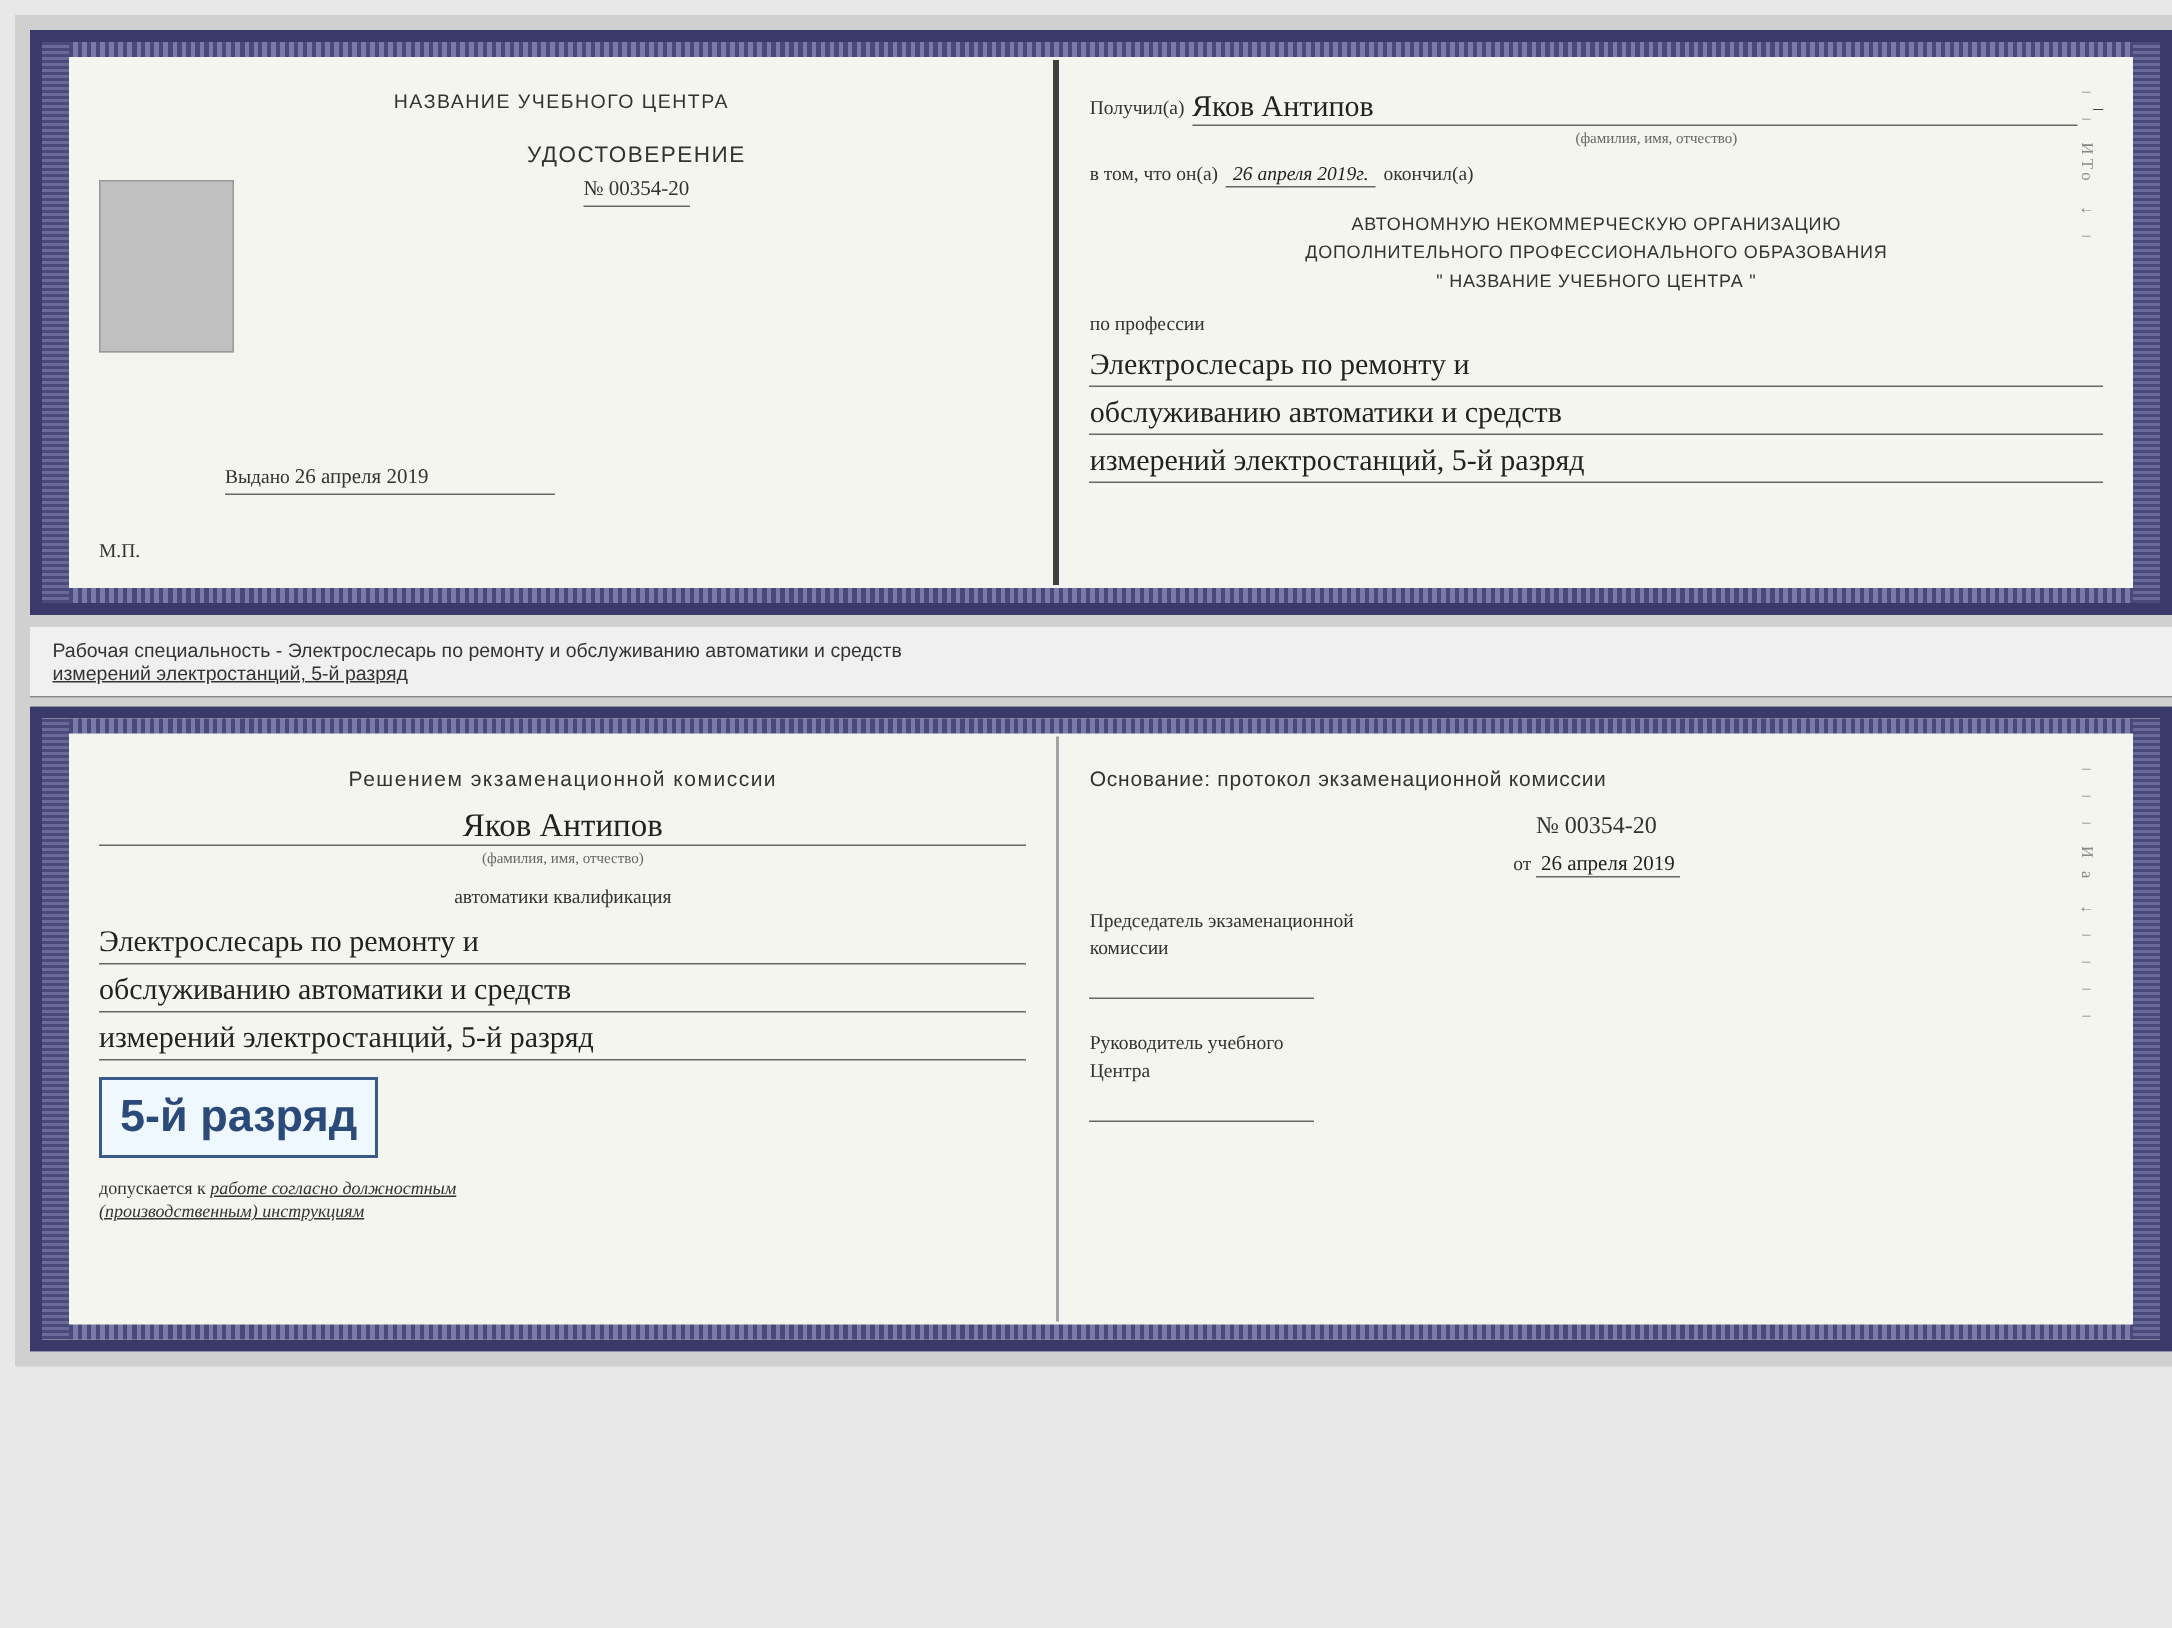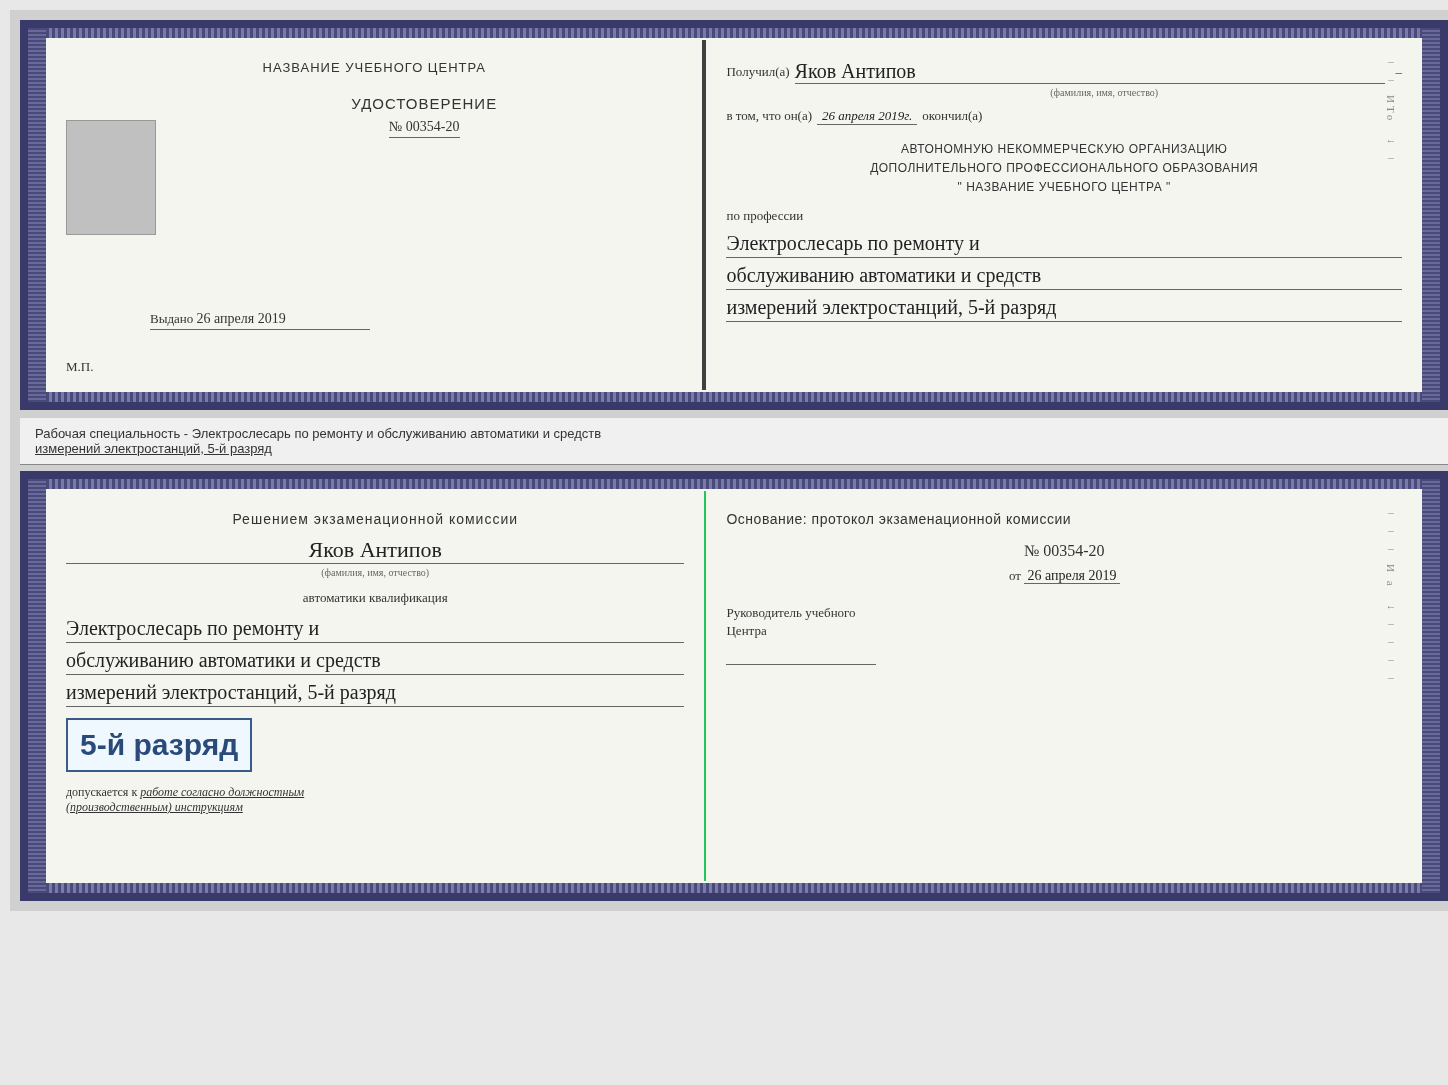--- a/index.html
+++ b/index.html
@@ -203,21 +203,21 @@
     .bottom-doc {
       display: flex;
       background: #f5f5f0;
       border: 8px solid #3a3a6a;
       position: relative;
       height: 430px;
     }
 
     .bottom-left-page {
       width: 48%;
-      border-right: 2px solid #22c55e;
+      border-right: 2px solid #a3a3a3;
       padding: 20px 20px 15px 20px;
       position: relative;
     }
 
     .bottom-right-page {
       width: 52%;
       padding: 20px 20px 15px 20px;
       position: relative;
     }
 
@@ -501,20 +501,27 @@
 
           <div class="basis-text" style="font-size:14px; font-family:Arial,sans-serif; letter-spacing:0.5px; color:#333; margin-bottom:15px;">Основание: протокол экзаменационной комиссии</div>
 
           <div class="protocol-number">№  00354-20</div>
 
           <div class="protocol-date">
             <span style="font-size:13px; color:#333;">от</span>
             <span class="date-handwritten2" style="border-bottom:1px solid #666; padding: 0 3px;">26 апреля 2019</span>
           </div>
 
+          <div class="chairman-block">
+            <div class="chairman-title">
+              <span>Председатель экзаменационной</span><br>
+              <span>комиссии</span>
+            </div>
+            <div class="signature-line"></div>
+          </div>
 
           <div>
             <div class="director-title">
               <span>Руководитель учебного</span><br>
               <span>Центра</span>
             </div>
             <div class="signature-line"></div>
           </div>
         </div>
 

